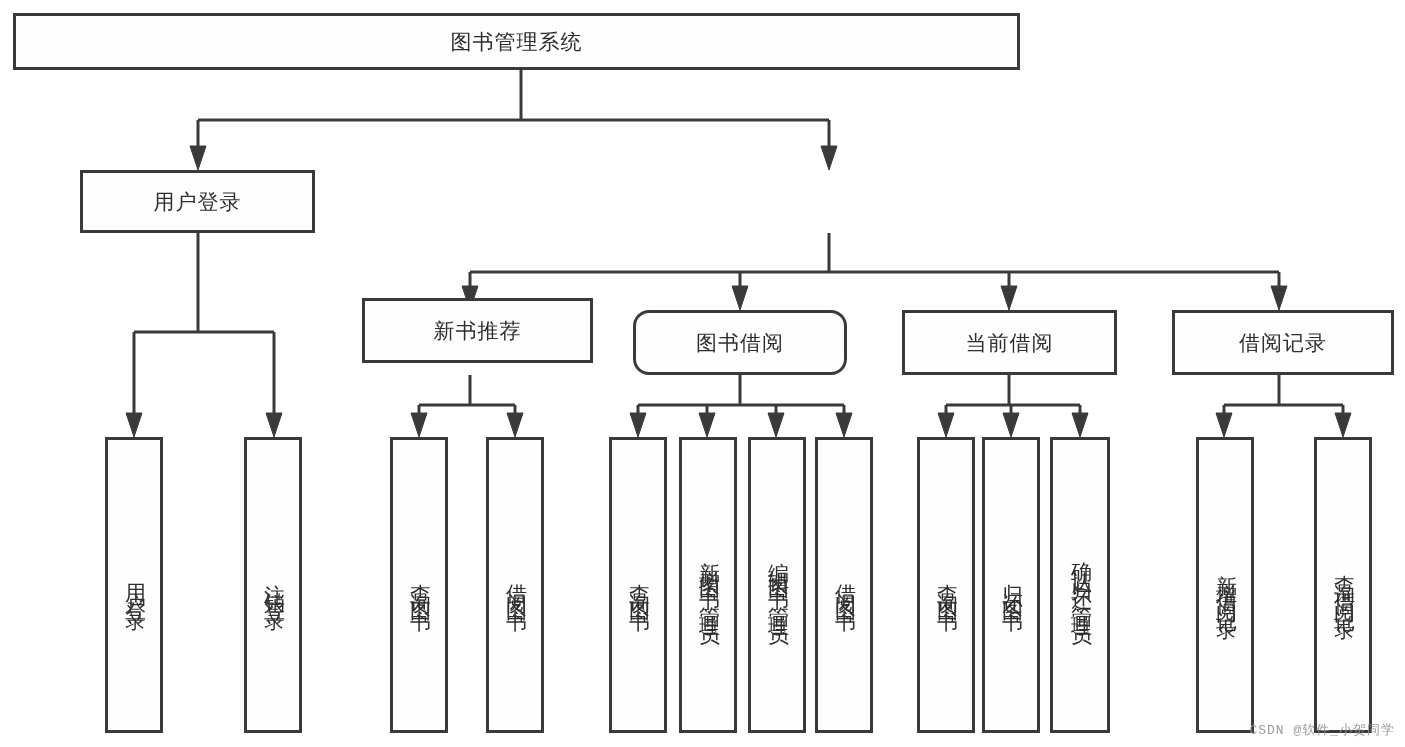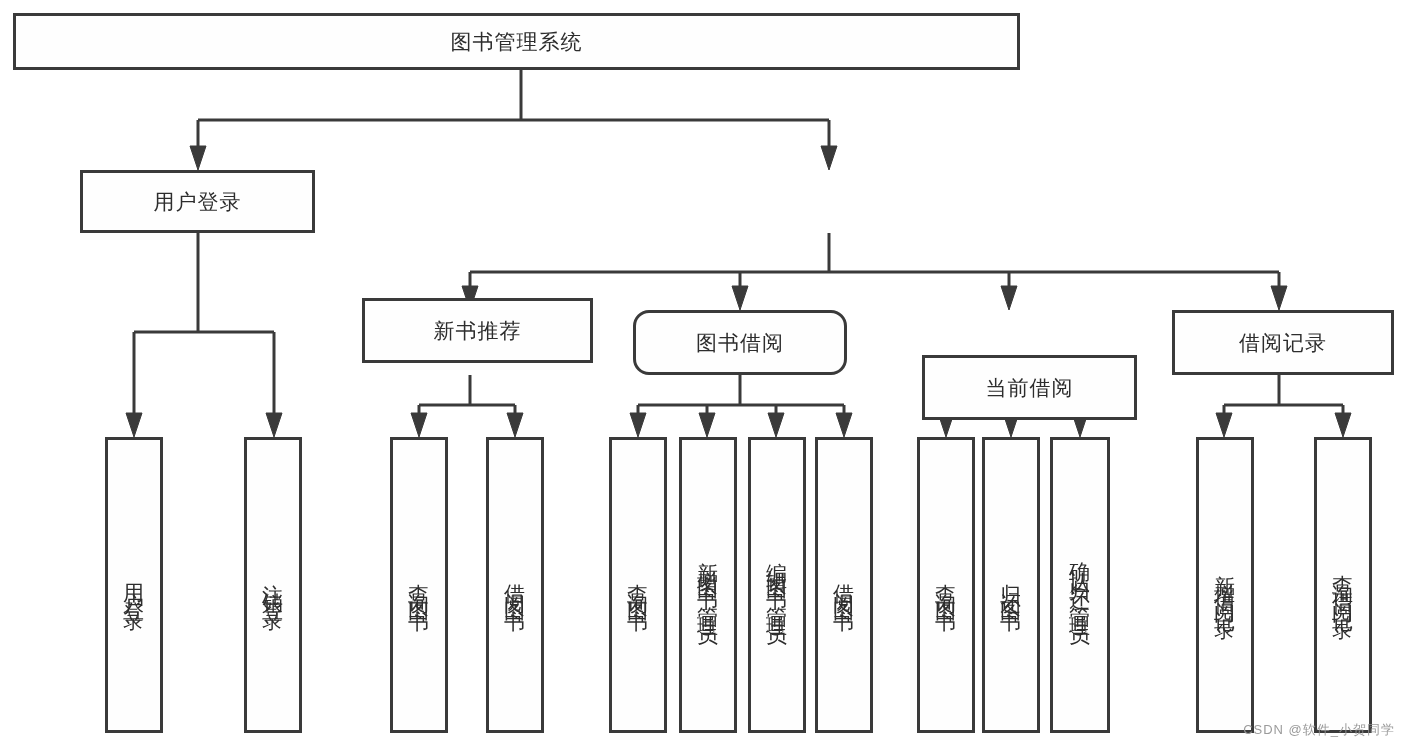--- a/index.html
+++ b/index.html
@@ -1,21 +1,21 @@
 <!DOCTYPE html>
 <html><head>
 <meta charset="utf-8">
 <style>
   html, body { margin: 0; padding: 0; background: #ffffff; }
   .canvas {
     position: relative;
     width: 1405px;
     height: 747px;
     background: #ffffff;
-    font-family: Liberation Sans, sans-serif;
+    font-family: Liberation Mono, monospace;
     overflow: hidden;
   }
   .wires {
     position: absolute;
     left: 0; top: 0;
     width: 1405px; height: 747px;
   }
   .wires line { stroke: #3a3a3a; stroke-width: 3; }
   .wires polygon { fill: #3a3a3a; stroke: #3a3a3a; }
   .node {
@@ -126,21 +126,21 @@
   <div class="node" style="left:80px; top:170px; width:235px; height:63px;">
     <span>用户登录</span>
   </div>
 
   <div class="node" style="left:362px; top:298px; width:231px; height:65px;">
     <span>新书推荐</span>
   </div>
   <div class="node" style="left:633px; top:310px; width:214px; height:65px;border-radius:16px;">
     <span>图书借阅</span>
   </div>
-  <div class="node" style="left:922px; top:310px; width:215px; height:65px;margin-top:45px;">
+  <div class="node" style="left:902px; top:310px; width:215px; height:65px;">
     <span>当前借阅</span>
   </div>
   <div class="node" style="left:1172px; top:310px; width:222px; height:65px;">
     <span>借阅记录</span>
   </div>
 
   <div class="node v-node" style="left:105px;">
     <span class="vtext">用户登录</span>
   </div>
   <div class="node v-node" style="left:244px;">

